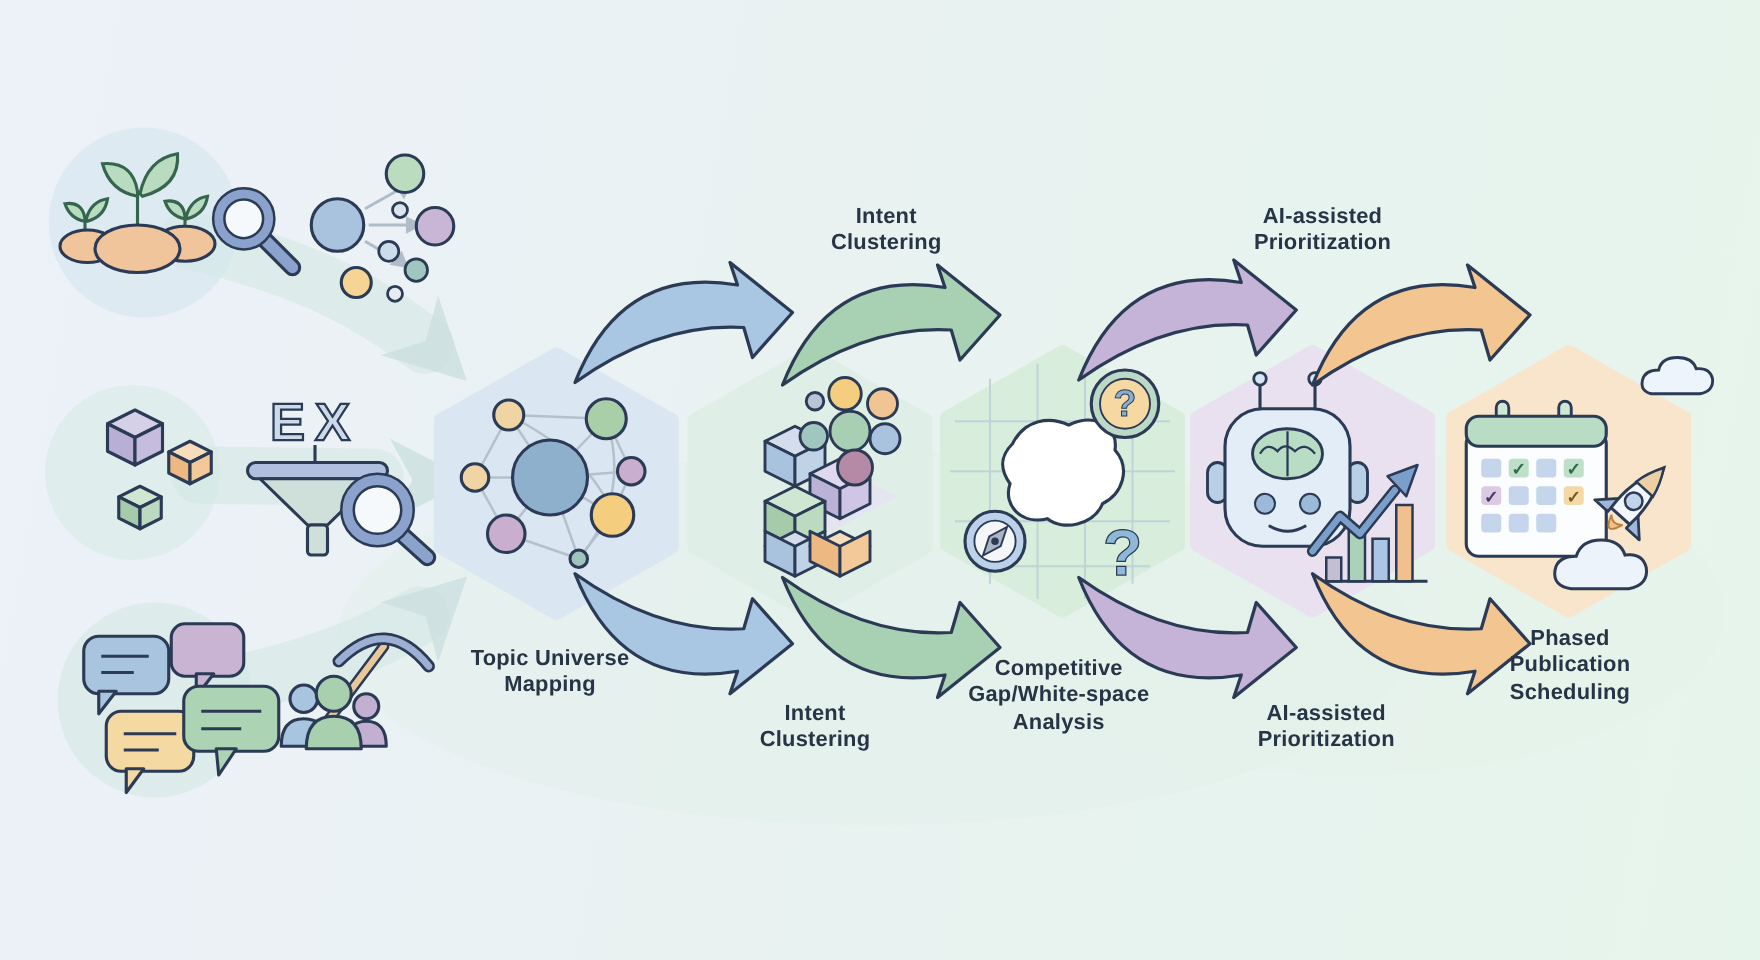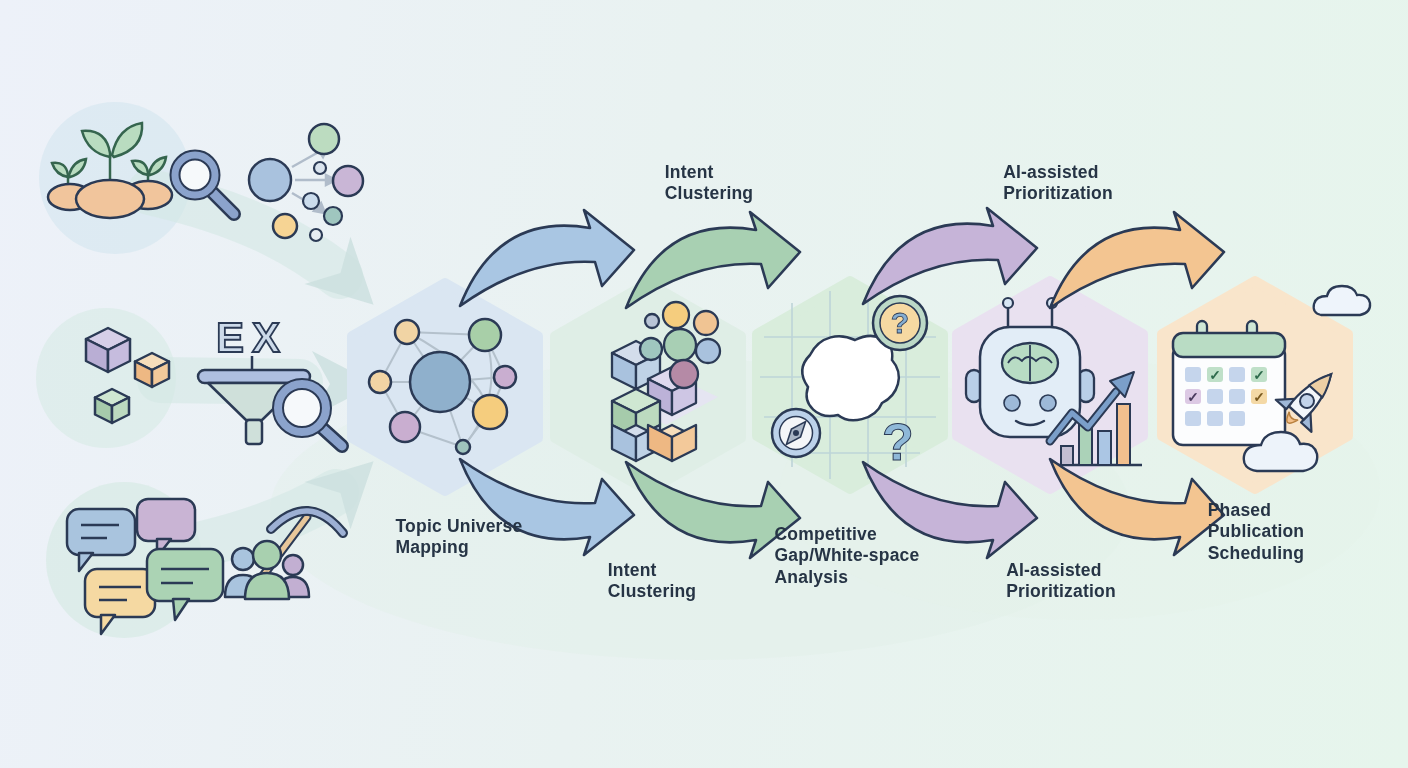--- a/index.html
+++ b/index.html
@@ -3,21 +3,21 @@
 <meta charset="utf-8">
 <style>
   html,body{margin:0;padding:0;background:#fff;}
   #canvas{
     position:relative;width:1408px;height:768px;overflow:hidden;
     background:linear-gradient(100deg,#edf1f9 0%,#e9f2f1 45%,#e6f5ec 100%);
     font-family:"Liberation Sans",sans-serif;
   }
   svg{position:absolute;overflow:visible;}
   .label{
-    position:absolute;transform:translateX(-50%);
+    position:absolute;transform:translateX(-50%);text-align:center;
     white-space:pre-line;font-weight:700;font-size:17.5px;line-height:1.22;
     color:#263445;letter-spacing:.2px;z-index:30;
   }
   .hex{z-index:10;}
   .arrow{z-index:20;}
   .cluster{z-index:5;}
   #underlay{z-index:1;left:0;top:0;}
 </style>
 </head>
 <body>
@@ -348,21 +348,21 @@
   <svg class="arrow" style="left:1042px;top:452px" width="190" height="115" viewBox="0 0 190 115">
     <g transform="translate(0,115) scale(1,-1)">
       <path d="M8,108 Q45,14 138,30 L132,12 L182,52 L150,88 L143,64 Q75,60 8,108 Z" stroke="#2b3a55" stroke-width="2.6" stroke-linejoin="round" fill="#f3c591"></path>
     </g>
   </svg>
 
   <div class="label" style="left:709px;top:162px">Intent
 Clustering</div>
   <div class="label" style="left:1058px;top:162px">AI-assisted
 Prioritization</div>
-  <div class="label" style="left:459px;top:516px">Topic Universe
+  <div class="label" style="left:440px;top:516px">Topic Universe
 Mapping</div>
   <div class="label" style="left:652px;top:560px">Intent
 Clustering</div>
   <div class="label" style="left:847px;top:524px">Competitive
 Gap/White-space
 Analysis</div>
   <div class="label" style="left:1061px;top:560px">AI-assisted
 Prioritization</div>
   <div class="label" style="left:1256px;top:500px">Phased
 Publication

